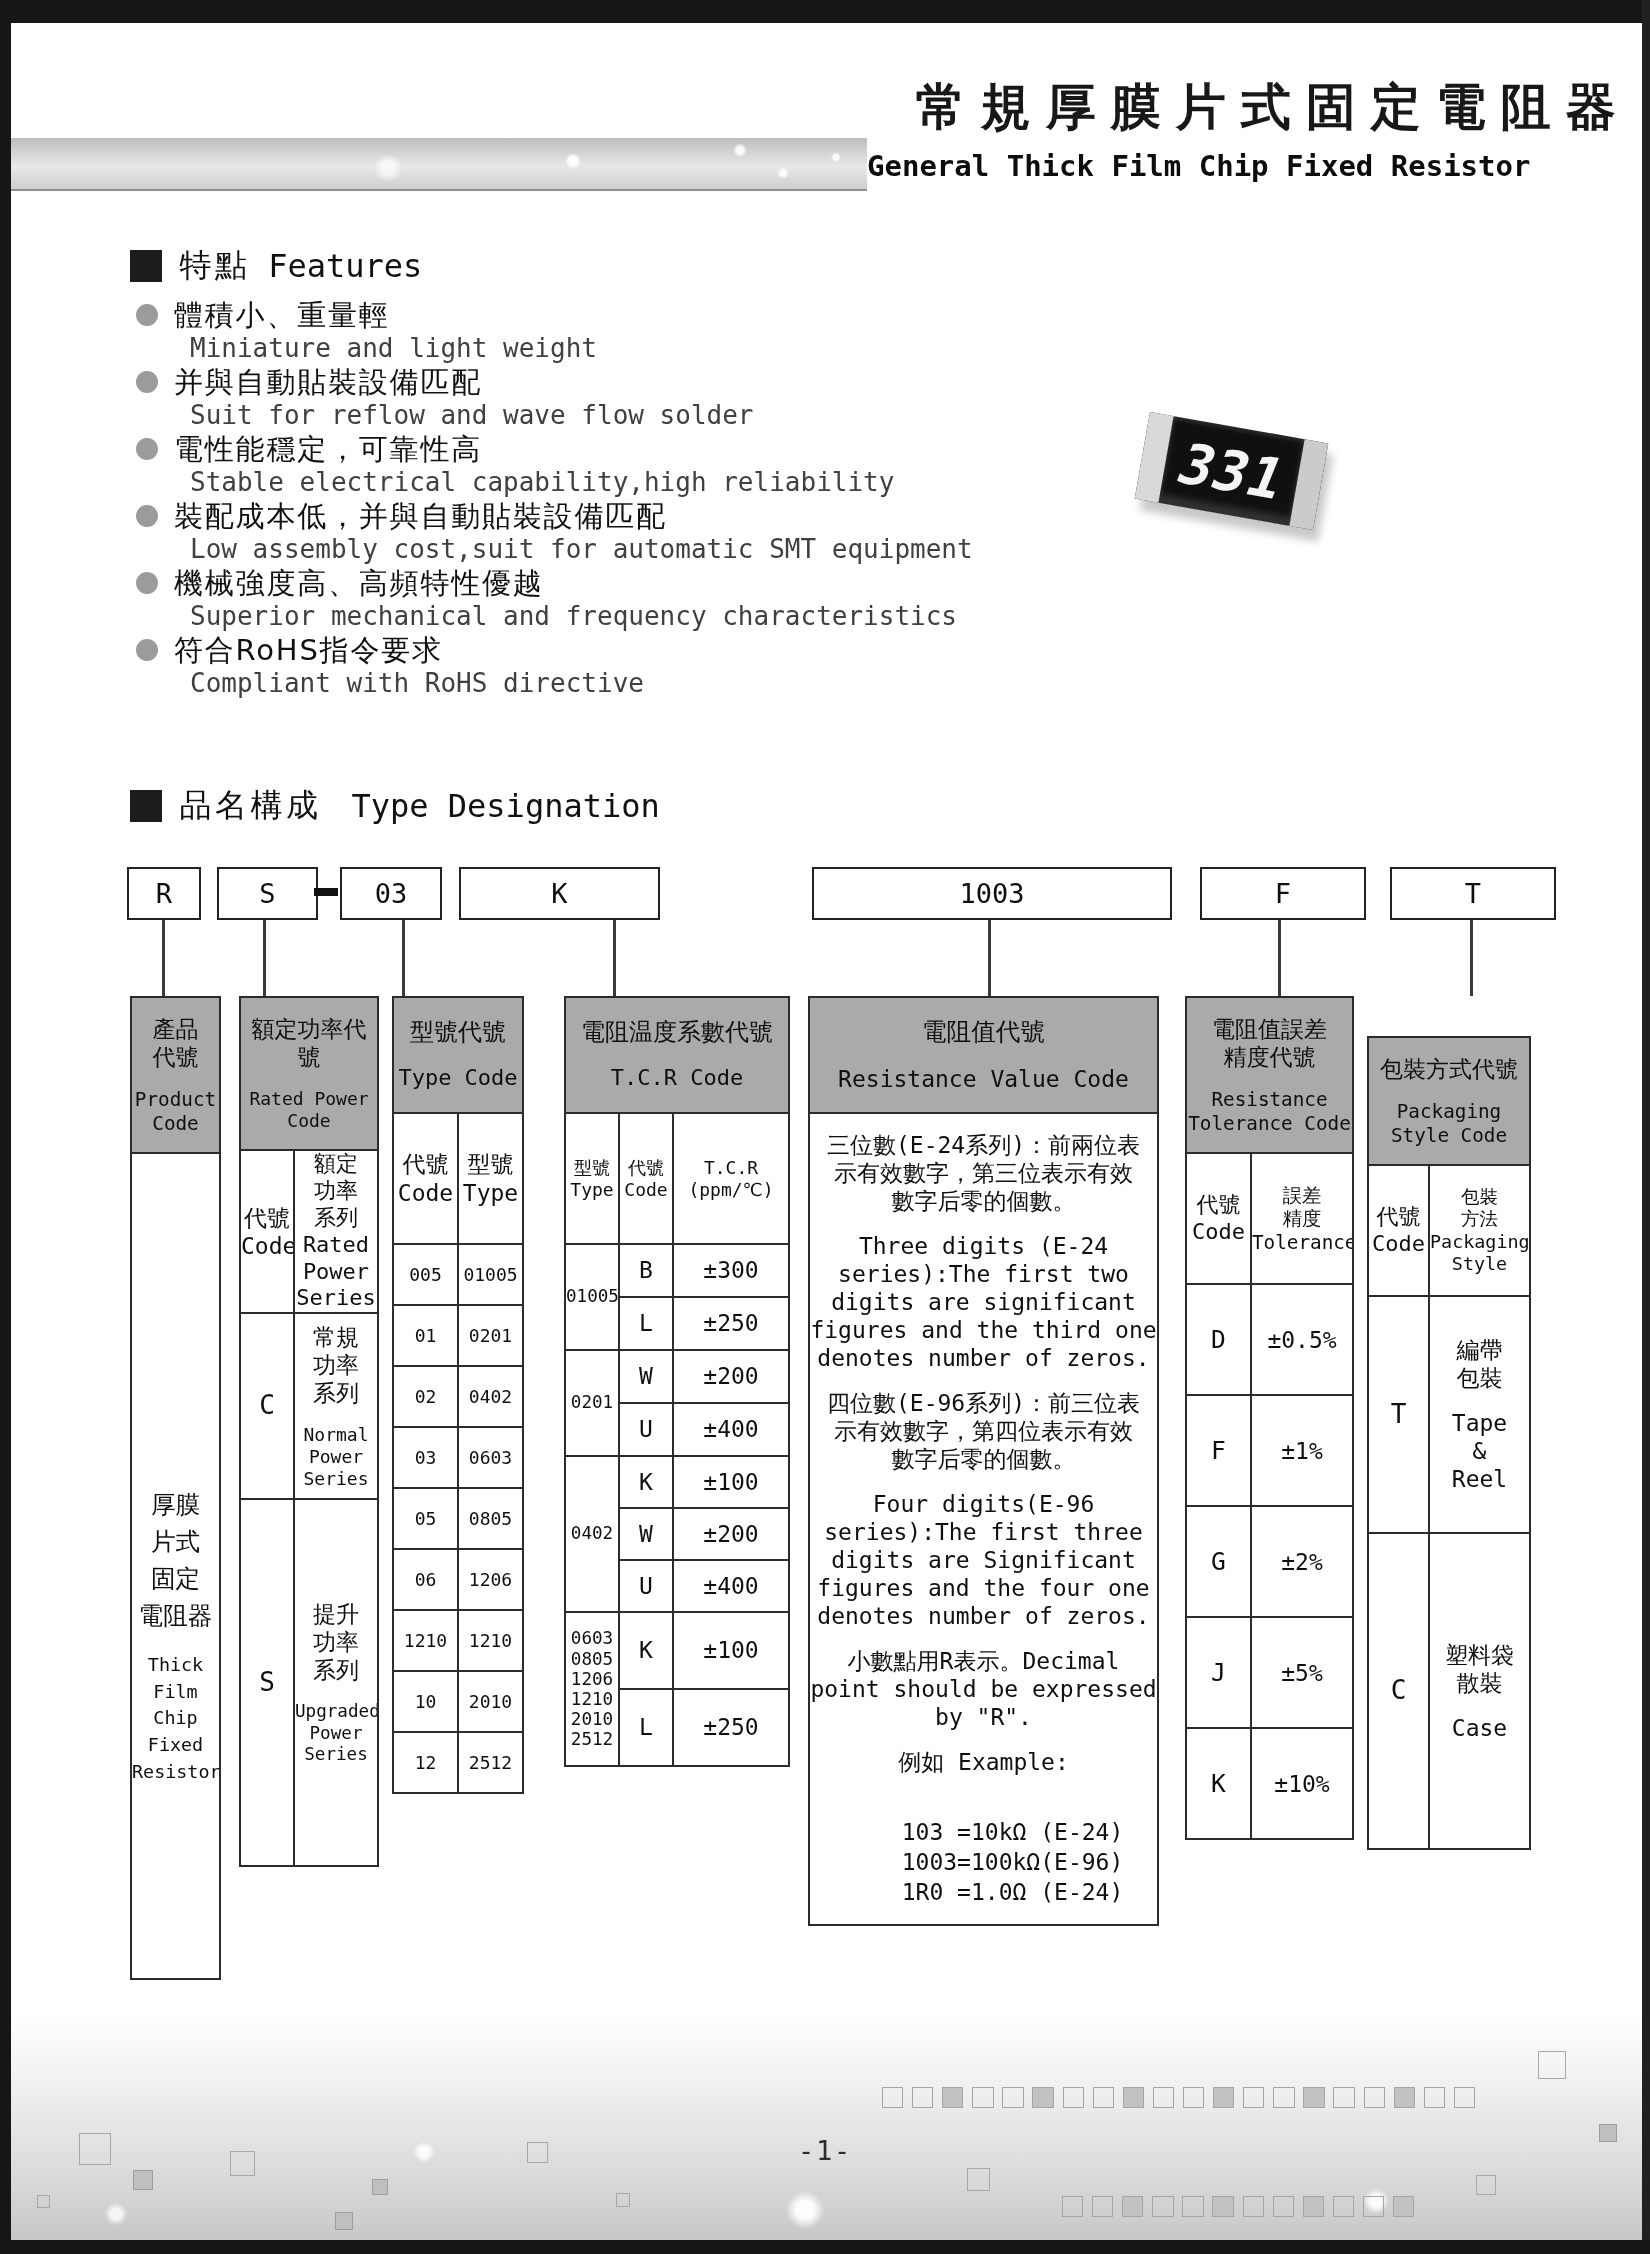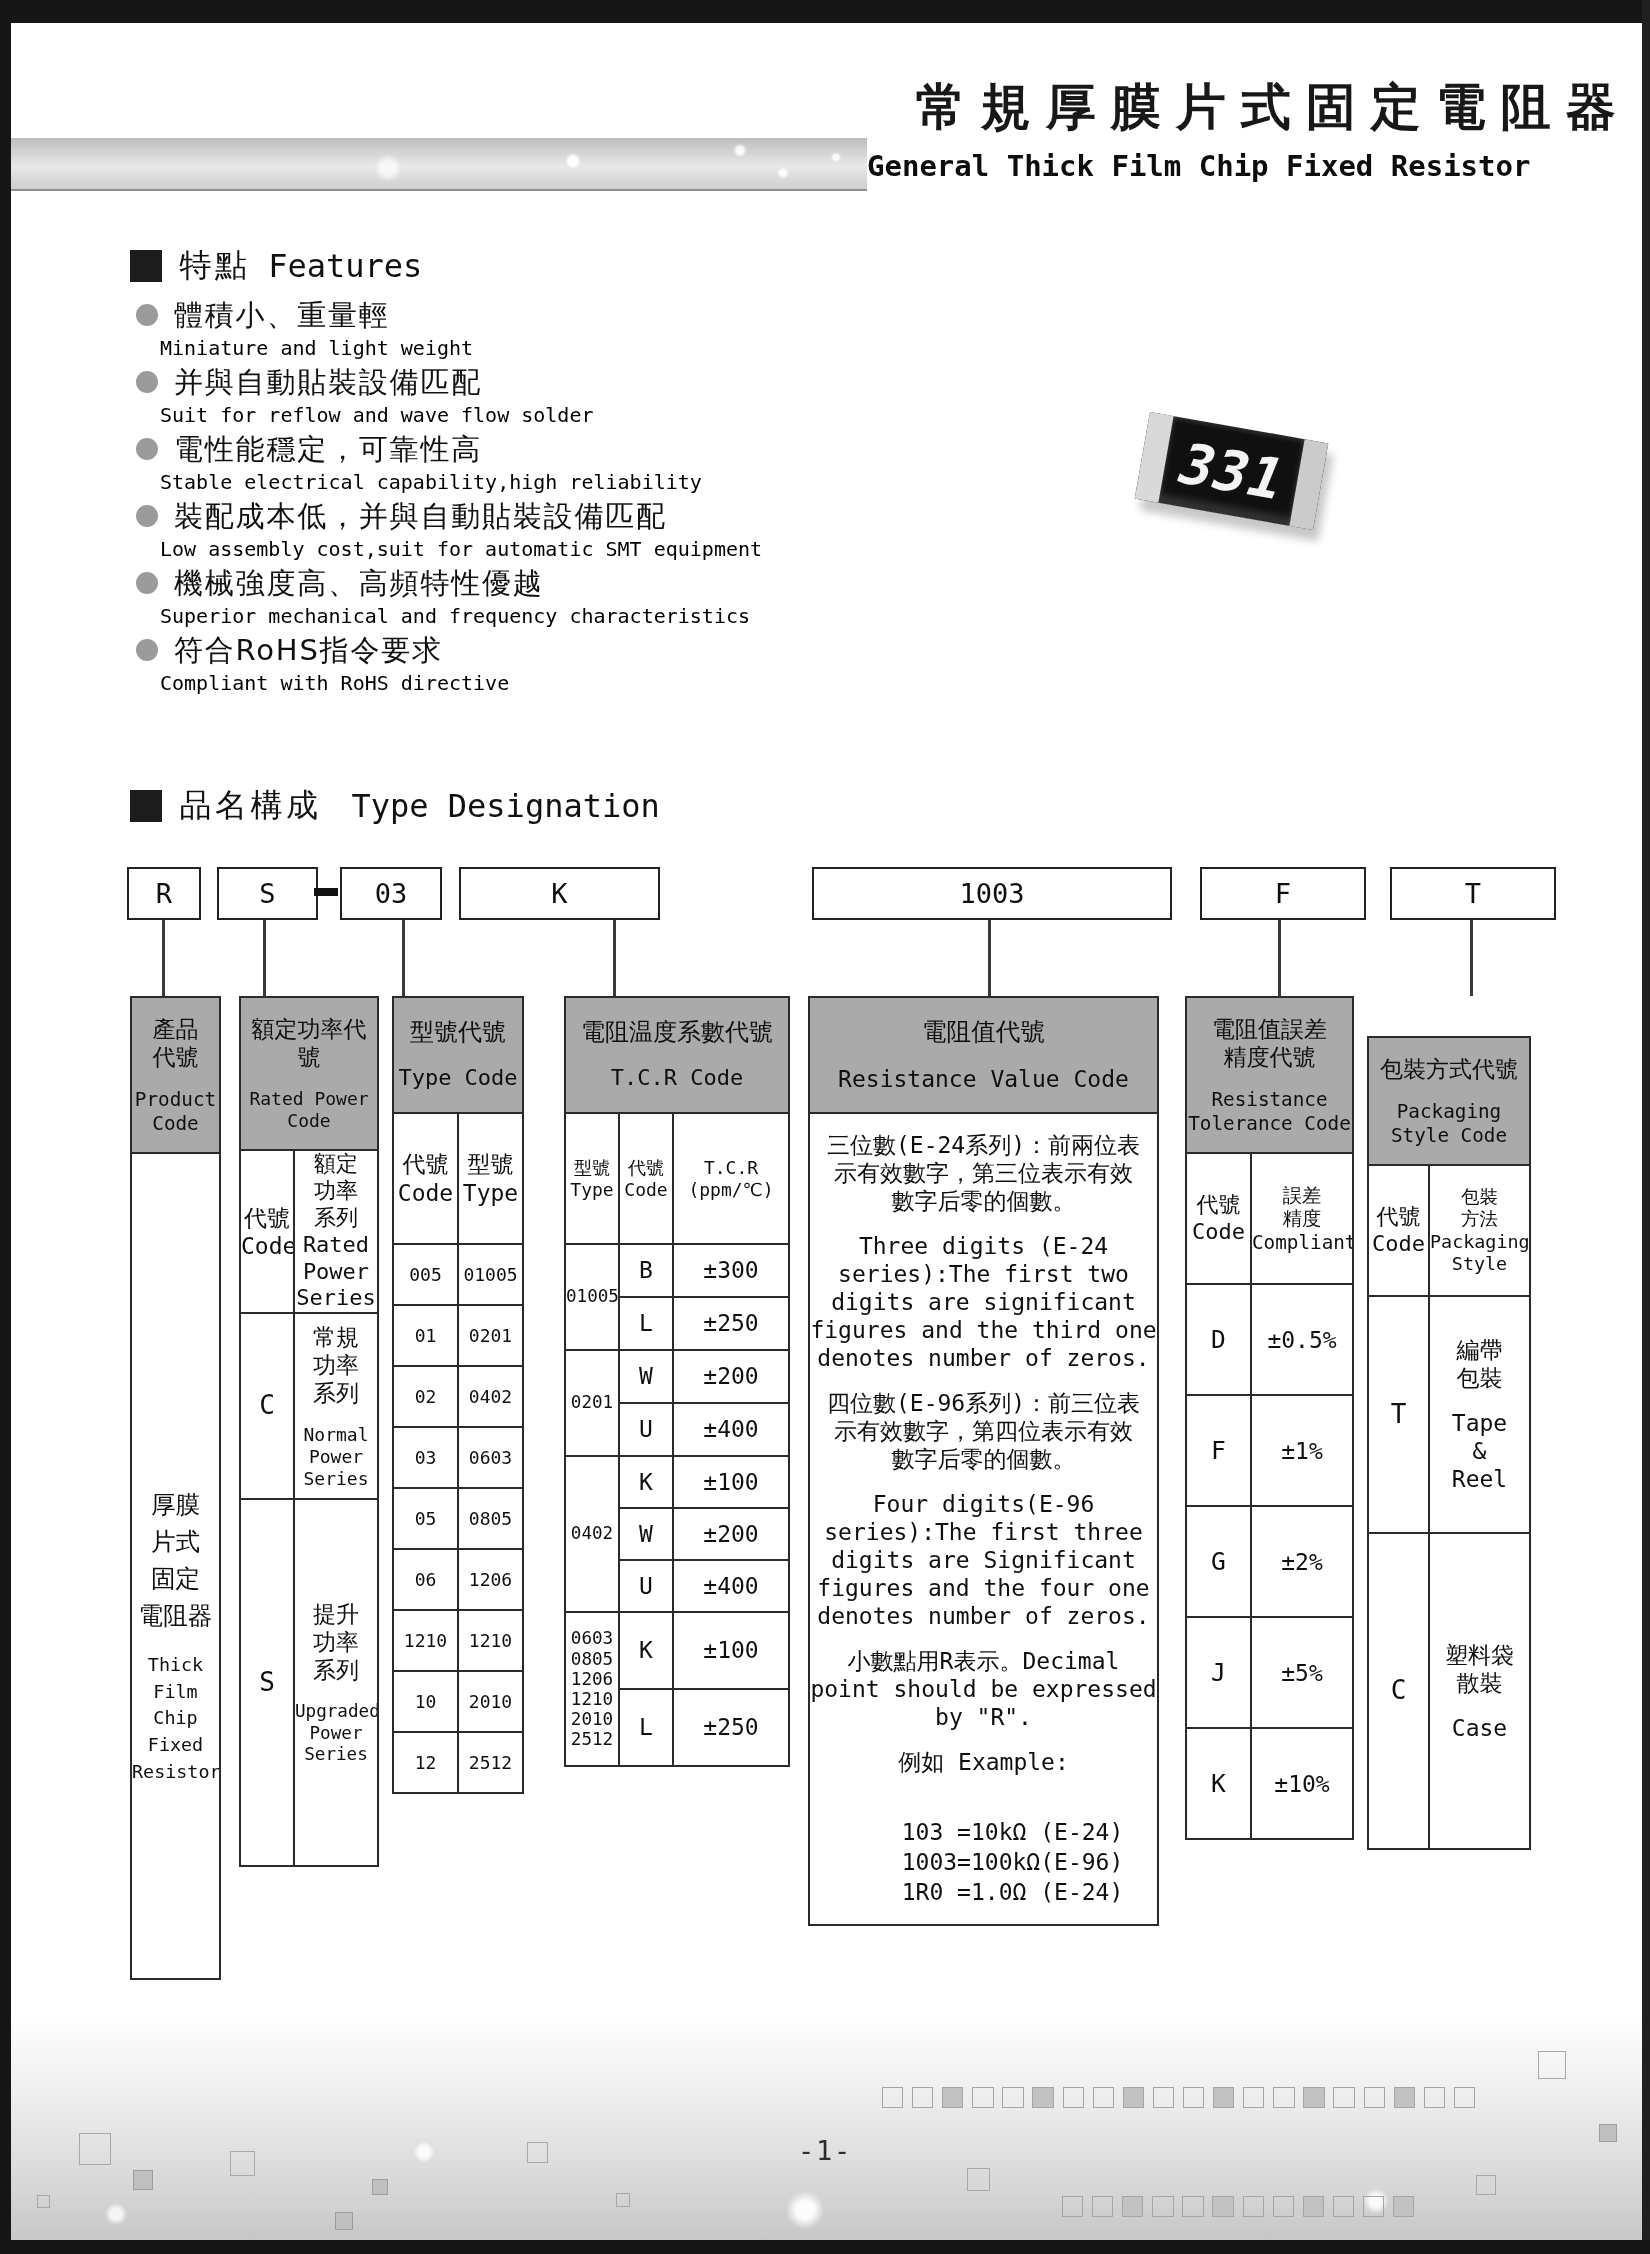--- a/index.html
+++ b/index.html
@@ -23,22 +23,22 @@
     font-family:"DejaVu Sans Mono","DejaVu Sans",monospace;color:#0d0d0d;white-space:nowrap;}
   
   .sec{position:absolute;left:130px;display:flex;align-items:center;gap:17.6px;}
   .sqb{width:32px;height:32px;background:#1d1d1d;flex:none;}
   .sec .zht{font-size:32px;color:#111;letter-spacing:3.5px;}
   .sec .ent{font-size:32px;font-family:"DejaVu Sans Mono","DejaVu Sans",monospace;color:#111;}
   
   .feats{position:absolute;left:136px;top:297px;width:983px;}
   .feat .zl{display:flex;align-items:center;gap:16px;font-size:29px;line-height:36px;color:#101010;letter-spacing:1.8px;}
   .dot{width:22px;height:22px;border-radius:50%;background:#9b9b9b;flex:none;}
-  .feat .el{margin-left:24px;font-size:20px;line-height:31px;
-    font-family:"DejaVu Sans Mono","DejaVu Sans",monospace;color:#000000;white-space:nowrap;}
+  .feat .el{margin-left:54px;font-size:26px;line-height:31px;
+    font-family:"DejaVu Sans Mono","DejaVu Sans",monospace;color:#404040;white-space:nowrap;}
   
   .chip{position:absolute;left:1141px;top:427px;width:133px;height:88px;background:#101010;
     border-left:24px solid #d9d9d9;border-right:24px solid #cbcbcb;transform:rotate(10deg);
     box-shadow:7px 10.5px 8.8px rgba(0,0,0,.22), inset 0 -8.8px 7px rgba(255,255,255,.14), inset 0 3.5px 3.5px rgba(255,255,255,.10);
     display:flex;align-items:center;justify-content:center;}
   .chip span{color:#f4f4f4;font-size:56px;font-weight:bold;letter-spacing:0.9px;
     font-family:"DejaVu Sans Mono","DejaVu Sans",monospace;transform:skewX(-12deg);}
   
   .cbox{position:absolute;top:867px;height:49px;border:2.6px solid #222;background:#fff;
     display:flex;align-items:center;justify-content:center;font-size:27px;
@@ -413,21 +413,21 @@
 精度代號</div>
       <div class="en f22">Resistance
 Tolerance Code</div>
     </td>
         </tr>
     <tr style="height:131px;">
       <td class="mx f25">代號
 Code</td>
       <td class="mx f22">誤差
 精度
-Compliant</td>
+Tolerance</td>
     </tr>
     <tr style="height:111px;">
           <td class="en f28">D</td>
           <td class="en f26">±0.5%</td>
         </tr>
     <tr style="height:111px;">
           <td class="en f28">F</td>
           <td class="en f26">±1%</td>
         </tr>
     <tr style="height:111px;">

